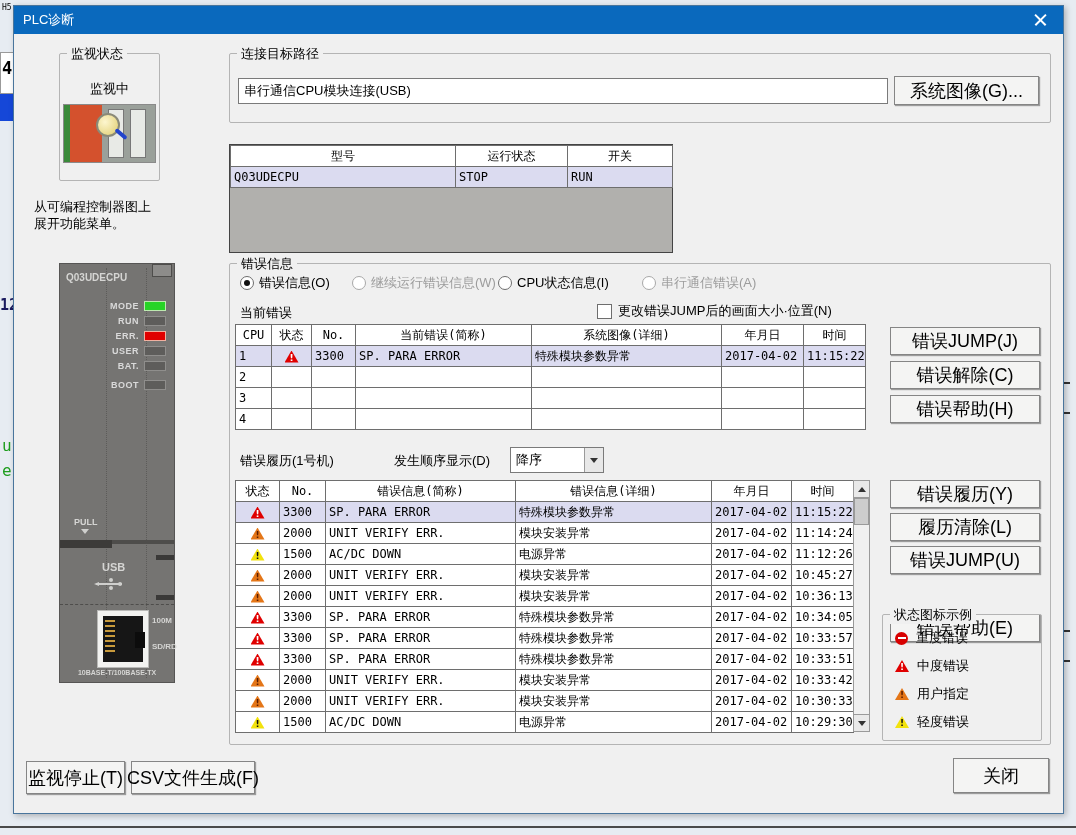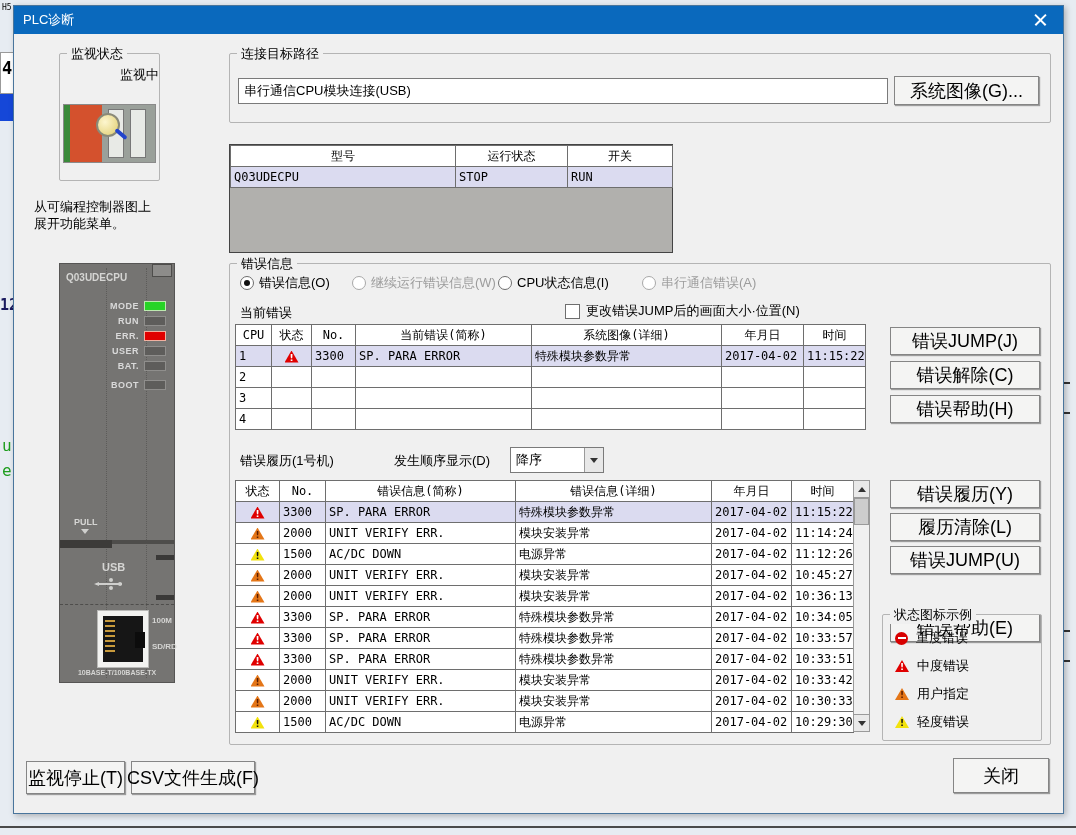--- a/index.html
+++ b/index.html
@@ -46,21 +46,21 @@
   .sev-icon[data-sev="medium"]{clip-path:polygon(50% 0,100% 100%,0 100%);background:#e00000;color:#fff;}
   .sev-icon[data-sev="user"]{clip-path:polygon(50% 0,100% 100%,0 100%);background:#e47618;color:#5a1c00;}
   .sev-icon[data-sev="minor"]{clip-path:polygon(50% 0,100% 100%,0 100%);background:#f2e20c;color:#111;}
   .sev-icon[data-sev="severe"]{width:13px;height:13px;border-radius:50%;background:#d80000;}
   .sev-icon[data-sev="severe"]::after{content:"";position:absolute;left:2.5px;top:5.5px;width:8px;height:2.4px;background:#fff;}
   
   .radio{display:inline-flex;align-items:center;gap:5px;cursor:pointer;}
   .rdot{width:12px;height:12px;border-radius:50%;background:#fff;border:1px solid #6e6e6e;position:relative;flex:none;}
   .radio.checked .rdot::after{content:"";position:absolute;left:3px;top:3px;width:6px;height:6px;border-radius:50%;background:#111;}
   .radio.disabled{color:#9c9c9c;} .radio.disabled .rdot{border-color:#a8a8a8;}
-  .checkbox{display:inline-flex;align-items:center;gap:6px;cursor:pointer;}
+  .checkbox{display:inline-flex;align-items:center;gap:6px;cursor:pointer;margin-left:32px;}
   .cbox{width:13px;height:13px;background:#fff;border:1px solid #6e6e6e;flex:none;}
   
   .sbar{position:absolute;width:17px;background:#f0f0f0;border:1px solid #9a9a9a;box-sizing:border-box;}
   .sbtn{position:absolute;left:0;width:15px;height:16px;background:#e9e9e9;border-bottom:1px solid #9a9a9a;
         display:flex;align-items:center;justify-content:center;cursor:pointer;}
   .sbtn.down{bottom:0;border-bottom:none;border-top:1px solid #9a9a9a;}
   .sthumb{position:absolute;left:0;top:17px;width:15px;height:27px;background:#cdcdcd;border:1px solid #9a9a9a;box-sizing:border-box;cursor:grab;}
   
   #plc-module{position:absolute;left:45px;top:257px;width:114px;height:418px;background:#757472;border:1px solid #565554;}
   #plc-module .dotline{position:absolute;top:4px;bottom:4px;width:0;border-left:1px dotted #5c5b59;}
@@ -107,21 +107,21 @@
 
   <div id="titlebar">
     <span>PLC诊断</span>
     <div id="close-btn">
         <span class="x-icon"></span>
       </div>
   </div>
 
   <div class="groupbox" style="left:45px;top:47px;width:99px;height:126px;">
     <span class="glabel">监视状态</span>
-    <div class="lbl" style="left:0;right:0;top:12px;text-align:right;">监视中</div>
+    <div class="lbl" style="left:0;right:0;top:26px;text-align:center;">监视中</div>
     <div id="monitor-photo">
       <div class="photo-strip" style="left:0;width:6px;background:#3a8a3a;"></div>
       <div class="photo-strip" style="left:6px;width:32px;background:#d4512d;"></div>
       <div class="photo-strip" style="left:38px;width:53px;background:#9aa09a;"></div>
       <div class="photo-strip" style="left:44px;width:14px;top:4px;bottom:4px;background:#e8eae6;border:1px solid #777;"></div>
       <div class="photo-strip" style="left:66px;width:14px;top:4px;bottom:4px;background:#e8eae6;border:1px solid #777;"></div>
       <div id="magnifier">
           <div class="lens"></div>
           <div class="handle"></div>
         </div>

